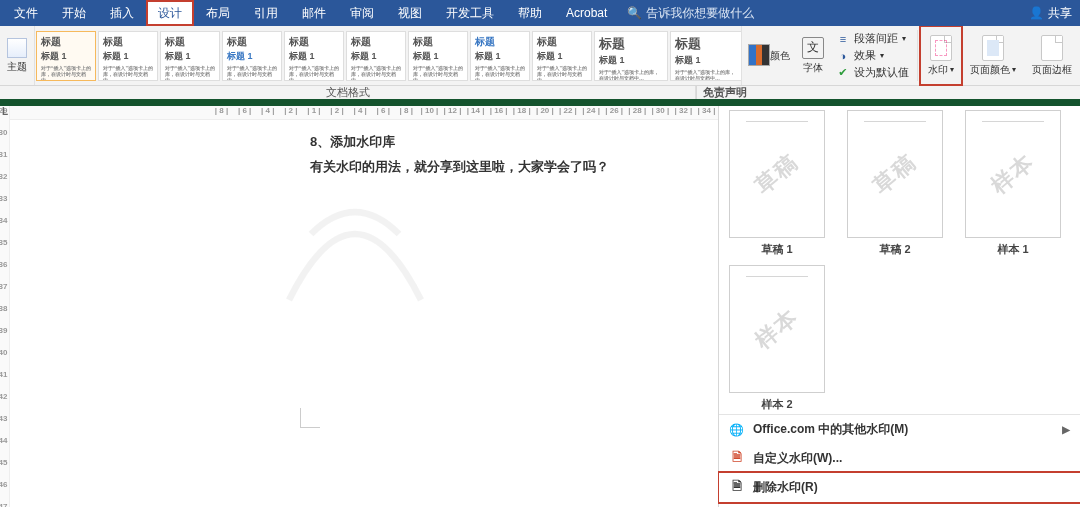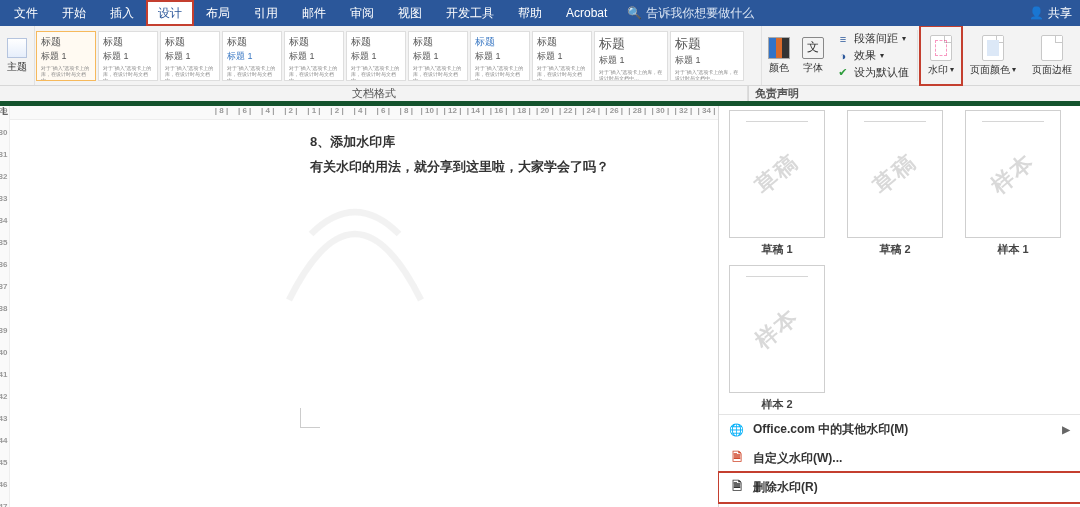--- a/index.html
+++ b/index.html
@@ -11,51 +11,51 @@
   .tab.active { background:#fff; color:#2b579a; outline:2px solid #c43f2f; outline-offset:-2px;}
   .tell-me { display:flex; align-items:center; gap:4px; margin-left:8px; color:#dce6f4; font-size:12px;}
   .share { position:absolute; right:8px; top:0; bottom:0; display:flex; align-items:center; gap:4px; color:#fff;}
 
   
   .ribbon { height: 60px; background:#f3f3f3; border-bottom:1px solid #d7d7d7; display:flex; align-items:stretch;}
   .ribbon-group { display:flex; align-items:center; border-right:1px solid #e1e1e1; padding:12px 4px;}
   .themes-btn { width:26px; display:flex; flex-direction:column; align-items:center; justify-content:center; padding:0 4px; cursor:pointer;}
   .themes-btn .icon { width:20px; height:20px; border:1px solid #b5c4de; background:linear-gradient(#fff,#e6eefb); margin-bottom:2px;}
   .themes-btn .lbl { font-size:10px; white-space:nowrap;}
-  .style-scroller { display:flex; align-items:flex-end; overflow:hidden;}
+  .style-scroller { display:flex; align-items:flex-end; overflow:hidden;font-weight:bold;}
   .style-thumb { width:60px; height:50px; background:#fff; border:1px solid #dedede; margin:3px 1px; padding:3px 4px; flex-shrink:0; overflow:hidden; cursor:pointer; position:relative;}
   .style-thumb.first { border:1px solid #f6b95c; background:#fffaf2;}
   .style-thumb .st-title { font-size:10px; color:#555;}
   .style-thumb .st-sub   { font-size:9px;  color:#555; margin-top:1px;}
   .style-thumb .st-body  { font-size:5px;  color:#888; line-height:1.2; margin-top:2px; word-break:break-all;}
   .style-thumb.wide { width:74px; }
 
   .ribbon-right { display:flex; align-items:stretch;}
-  .color-swatch { display:flex; flex-direction:column; align-items:center; justify-content:center; padding:0 6px; cursor:pointer;}
+  .color-swatch { display:flex; flex-direction:row; align-items:center; justify-content:center; padding:0 6px; cursor:pointer;}
   .swatch { width:22px; height:22px; background:
       linear-gradient(to right,#3273c8 0 33%,#d86b2c 33% 66%,#333 66% 100%); border:1px solid #aaa; margin-bottom:2px;}
   .swatch-lbl{font-size:10px;}
   .fonts-btn { display:flex; flex-direction:column; align-items:center; justify-content:center; padding:0 6px; cursor:pointer;}
   .fonts-btn .circle{ width:22px; height:22px; border:1px solid #888; border-radius:2px; display:flex; align-items:center; justify-content:center; font-size:12px; margin-bottom:2px;}
   .para-list { display:flex; flex-direction:column; justify-content:center; font-size:11px; padding:0 6px;}
   .para-list div{display:flex; align-items:center; gap:4px; padding:1px 0; cursor:pointer;}
   .mini-icon{width:14px;height:14px; display:inline-flex; align-items:center; justify-content:center; font-size:11px;}
   .green-check{color:#2d9c3c;}
   .blue-dot{color:#2b579a;}
   .sep { width:1px; background:#e1e1e1; margin:4px 2px;}
   .big-btn { display:flex; flex-direction:column; align-items:center; justify-content:center; padding:2px 8px; cursor:pointer;}
   .big-btn .ico{ width:22px; height:26px; border:1px solid #c8c8c8; background:#fff; border-radius:2px; margin-bottom:2px; position:relative;}
   .big-btn .lbl{ font-size:10px; white-space:nowrap; display:flex; align-items:center; gap:2px;}
   .big-btn.highlight{ outline:2px solid #c43f2f; outline-offset:-1px; }
   .big-btn .ico.page::before{content:''; position:absolute; top:0; right:0; width:6px; height:6px; background:#fff; border-left:1px solid #c8c8c8; border-bottom:1px solid #c8c8c8;}
 
   
-  .section-row{ height:20px; background:#f3f3f3; border-bottom:5px solid #14532d; display:flex;}
+  .section-row{ height:20px; background:#f3f3f3; border-bottom:7px solid #14532d; display:flex;}
   .section-row .left{ flex:1; display:flex; align-items:center; justify-content:center; font-size:11px; color:#555;}
-  .section-row .right{ width:332px; display:flex; align-items:center; font-size:11px; color:#555; font-weight:600; border-left:1px solid #d7d7d7; padding-left:6px; box-shadow: -1px 0 0 #ddd;}
+  .section-row .right{ width:384px; display:flex; align-items:center; font-size:11px; color:#555; font-weight:600; border-left:1px solid #d7d7d7; padding-left:6px; box-shadow: -1px 0 0 #ddd;}
 
   
   .main { display:flex; height:401px;font-weight:bold;}
   .left-gutter{ width:10px; background:#fafafa; border-right:1px solid #eee; display:flex; flex-direction:column; font-size:8px; color:#999;}
   .v-ruler{ width:6px; display:flex; flex-direction:column; align-items:center;}
   .v-ruler span{ height:22px; display:flex; align-items:flex-start; justify-content:center;}
   .doc-area{ flex:1; position:relative; background:#fff;}
   .h-ruler{ position:absolute; top:0; left:0; right:0; height:14px; background:#fafafa; border-bottom:1px solid #eee; font-size:8px; color:#999; padding-left:200px;}
   .h-ruler-inner{display:flex;}
   .h-ruler-inner span{ width:28px; text-align:center;}

